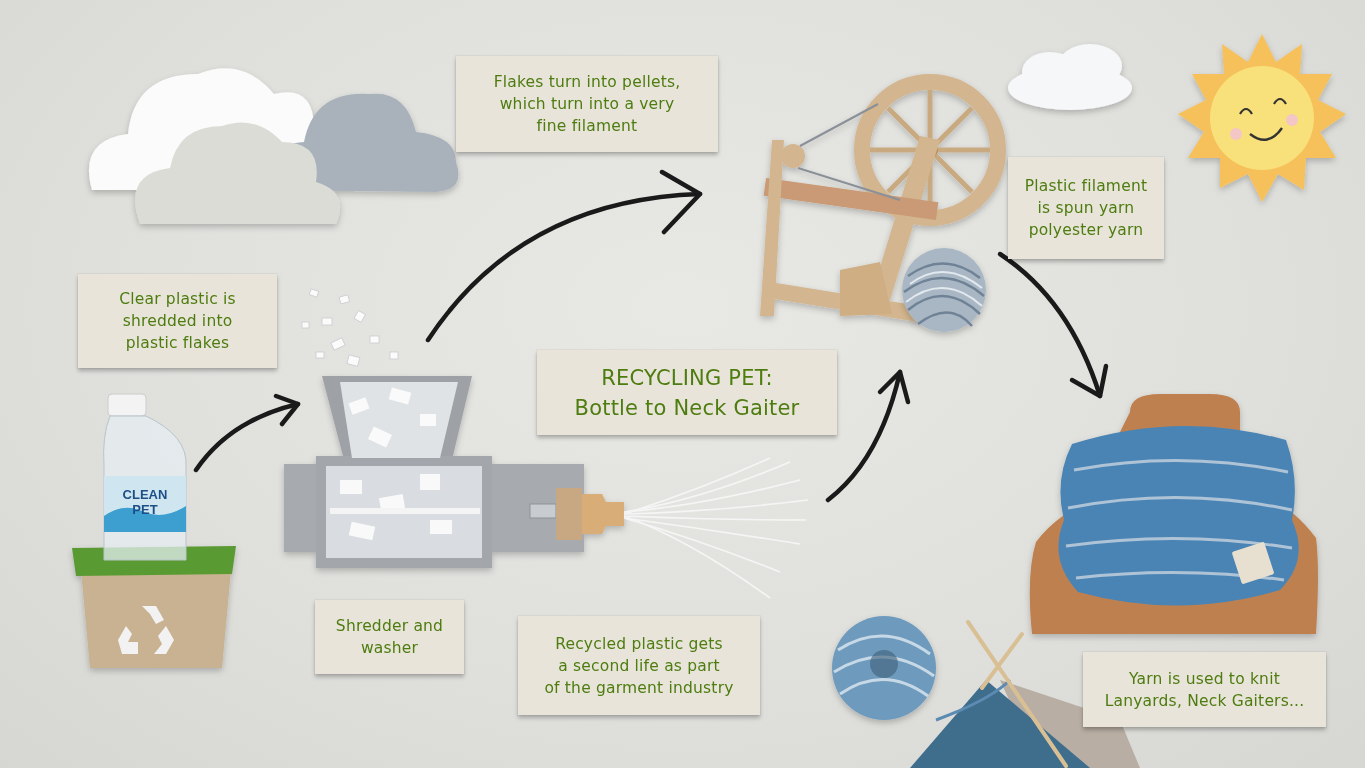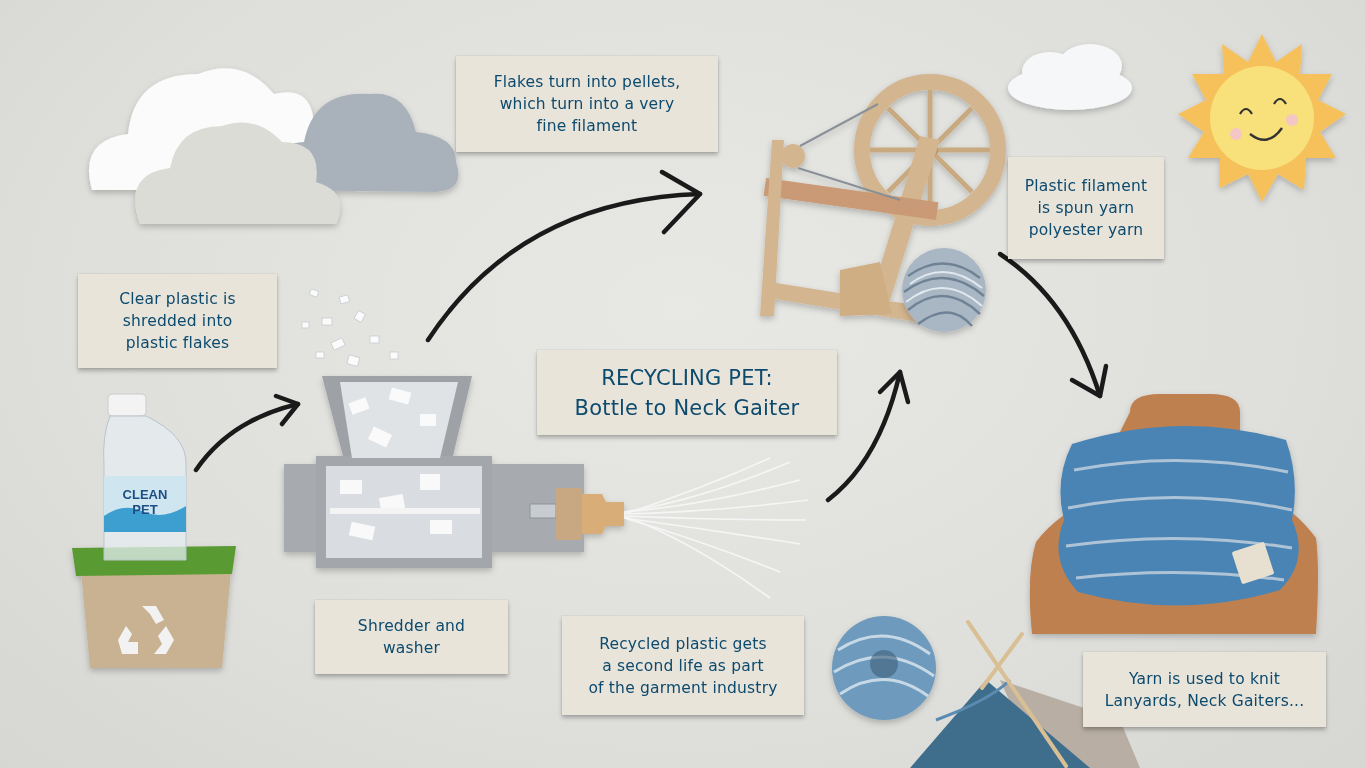--- a/index.html
+++ b/index.html
@@ -3,21 +3,21 @@
   <meta charset="utf-8">
   <style>
     html, body { margin: 0; padding: 0; }
     body {
       width: 1365px; height: 768px; overflow: hidden; position: relative;
       background: radial-gradient(ellipse at 50% 40%, #e8e8e5 0%, #dfdfdc 60%, #d6d6d3 100%);
       font-family: "DejaVu Sans", "Liberation Sans", sans-serif;
     }
     .canvas { position: absolute; inset: 0; }
     .label {
-      position: absolute; background: #e9e4da; color: #0c4a6e;
+      position: absolute; background: #e9e4da; color: #4d7c0f;
       box-shadow: 0 3px 4px rgba(0,0,0,0.25), 0 0 0 1px rgba(0,0,0,0.04);
       display: flex; flex-direction: column; align-items: center; justify-content: center;
       text-align: center; font-size: 15.5px; line-height: 22px; letter-spacing: 0.2px;
     }
     .label span { display: block; white-space: nowrap; }
     .title-label { font-size: 21px; line-height: 30px; }
     svg { position: absolute; left: 0; top: 0; }
   </style>
 </head>
 <body>
@@ -212,26 +212,26 @@
     <span>plastic flakes</span>
   </div>
 
   <div class="label" style="left:1008px; top:157px; width:156px; height:102px;align-items:center;">
     <span>Plastic filament</span>
     <span>is spun yarn</span>
     <span>polyester yarn</span>
   </div>
 
 
-  <div class="label" style="left:315px; top:600px; width:193px; height:74px;align-items:center;">
+  <div class="label" style="left:315px; top:600px; width:149px; height:74px;align-items:center;">
     <span>Shredder and</span>
     <span>washer</span>
   </div>
 
-  <div class="label" style="left:518px; top:616px; width:242px; height:99px;margin-left:44px;">
+  <div class="label" style="left:518px; top:616px; width:242px; height:99px;">
     <span>Recycled plastic gets</span>
     <span>a second life as part</span>
     <span>of the garment industry</span>
   </div>
 
   <div class="label" style="left:1083px; top:652px; width:243px; height:75px;">
     <span>Yarn is used to knit</span>
     <span>Lanyards, Neck Gaiters...</span>
   </div>
 </div>

